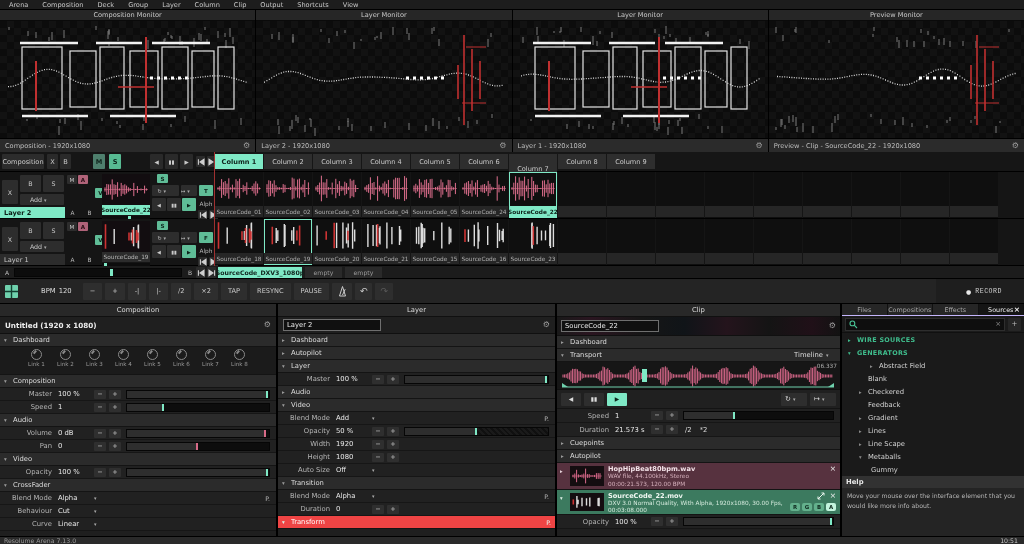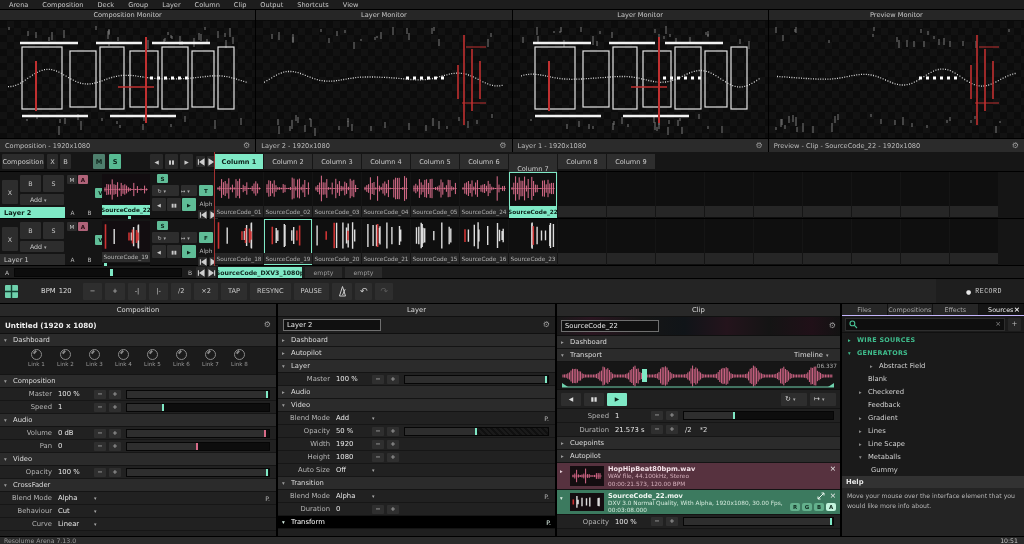--- a/index.html
+++ b/index.html
@@ -77,21 +77,21 @@
   .panel{position:absolute;top:0;height:232px;background:#1f1f1f;overflow:hidden;display:flex;flex-direction:column;}
   #p-comp{left:0;width:277px;border-right:1px solid #000;}
   #p-layer{left:278px;width:278px;border-right:1px solid #000;}
   #p-clip{left:557px;width:284px;border-right:1px solid #000;}
   #p-browser{left:842px;width:182px;background:#1a1a1a;}
   .panel-hdr{height:13px;min-height:13px;background:#282828;text-align:center;font-size:6.8px;color:#ddd;line-height:13px;border-bottom:1px solid #101010;}
   .name-row{height:17px;min-height:17px;display:flex;align-items:center;padding:0 5px;background:#1f1f1f;border-bottom:1px solid #101010;}
   .name-text{font-size:7.2px;color:#ececec;font-weight:bold;}
   .name-input{background:#101010;border:1px solid #6f6f6f;height:12px;display:flex;align-items:center;padding:0 3px;min-width:98px;font-size:6.8px;color:#e8e8e8;}
   .sec-hdr{height:13px;min-height:13px;background:#2b2b2b;border-bottom:1px solid #141414;display:flex;align-items:center;padding:0 4px;gap:3px;font-size:6.8px;color:#ddd;}
-  .sec-hl{background:#000000;color:#fff;}
+  .sec-hl{background:#ef4444;color:#fff;}
   .sarrow{color:#999;font-size:5.5px;width:6px;}
   .sec-hl .sarrow{color:#d8efe5;}
   .sec-right{margin-left:auto;display:flex;align-items:center;gap:3px;color:#ddd;}
   .knob-row{height:28px;min-height:28px;background:#1b1b1b;display:flex;justify-content:center;gap:7px;padding-top:2px;border-bottom:1px solid #141414;}
   .knob-wrap{width:22px;text-align:center;}
   .knob{width:11px;height:11px;border:1px solid #8a8a8a;border-radius:50%;margin:0 auto;position:relative;}
   .knob i{position:absolute;left:1.5px;top:0;width:1.5px;height:4px;background:#8a8a8a;transform:rotate(38deg);}
   .knob-label{font-size:5.6px;color:#9a9a9a;margin-top:1px;}
   .prow{height:13px;min-height:13px;display:flex;align-items:center;background:#212121;border-bottom:1px solid #161616;font-size:6.8px;padding-right:6px;}
   .prow.tall{height:14px;min-height:14px;}

